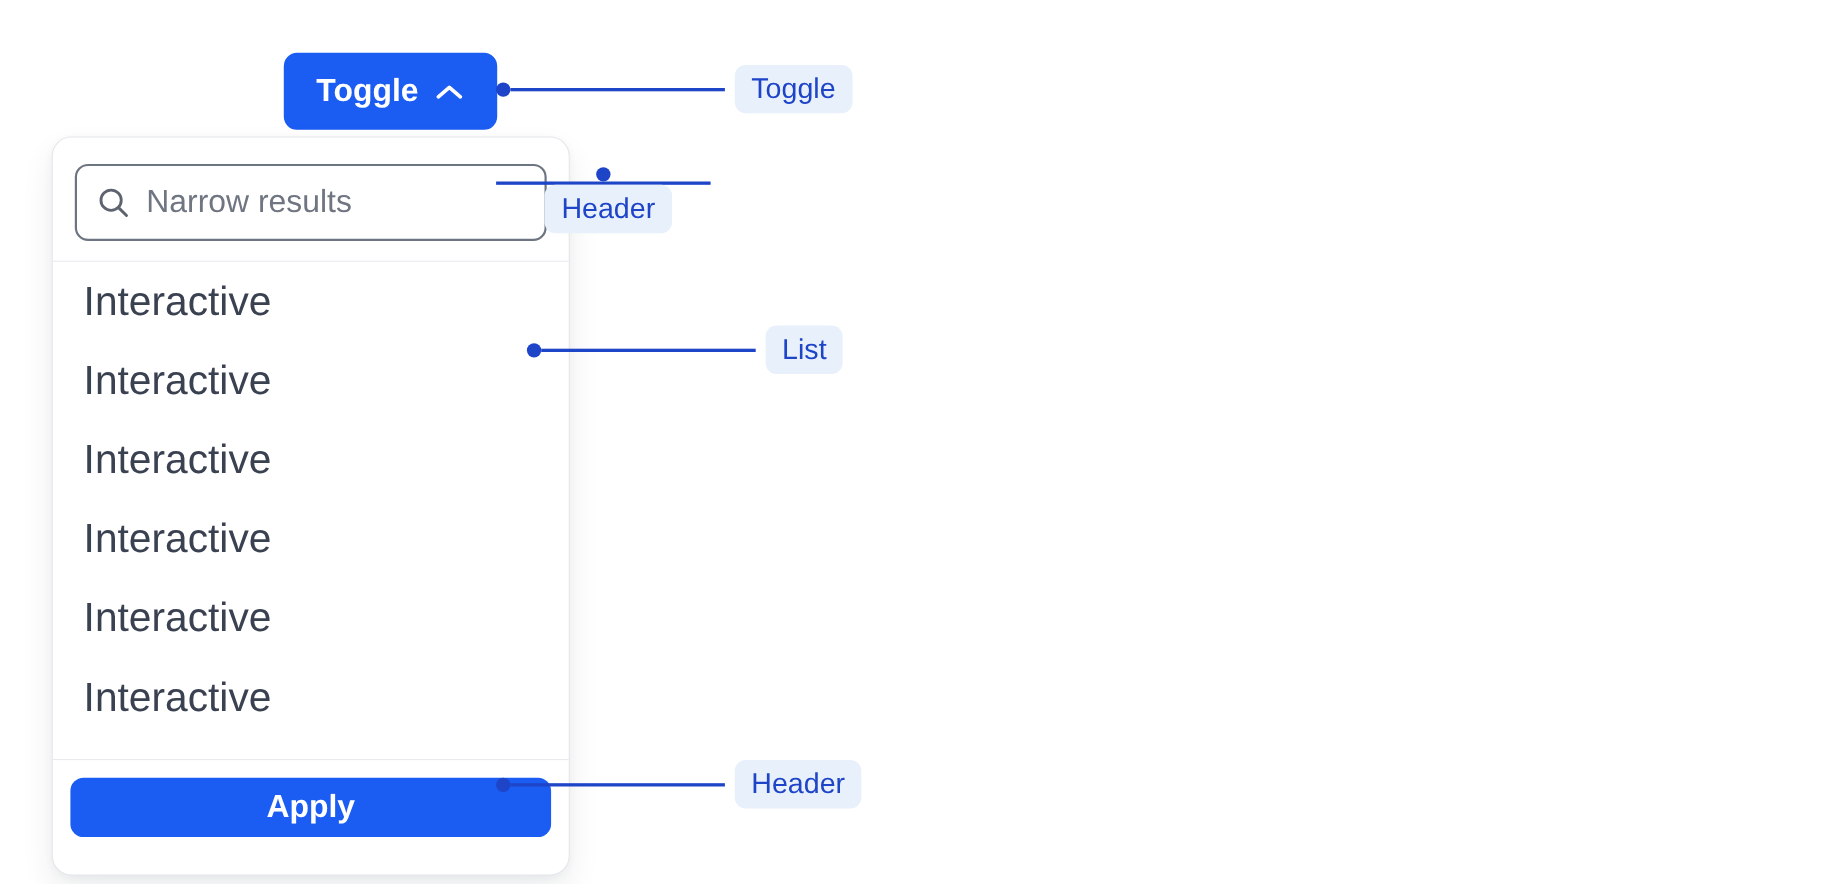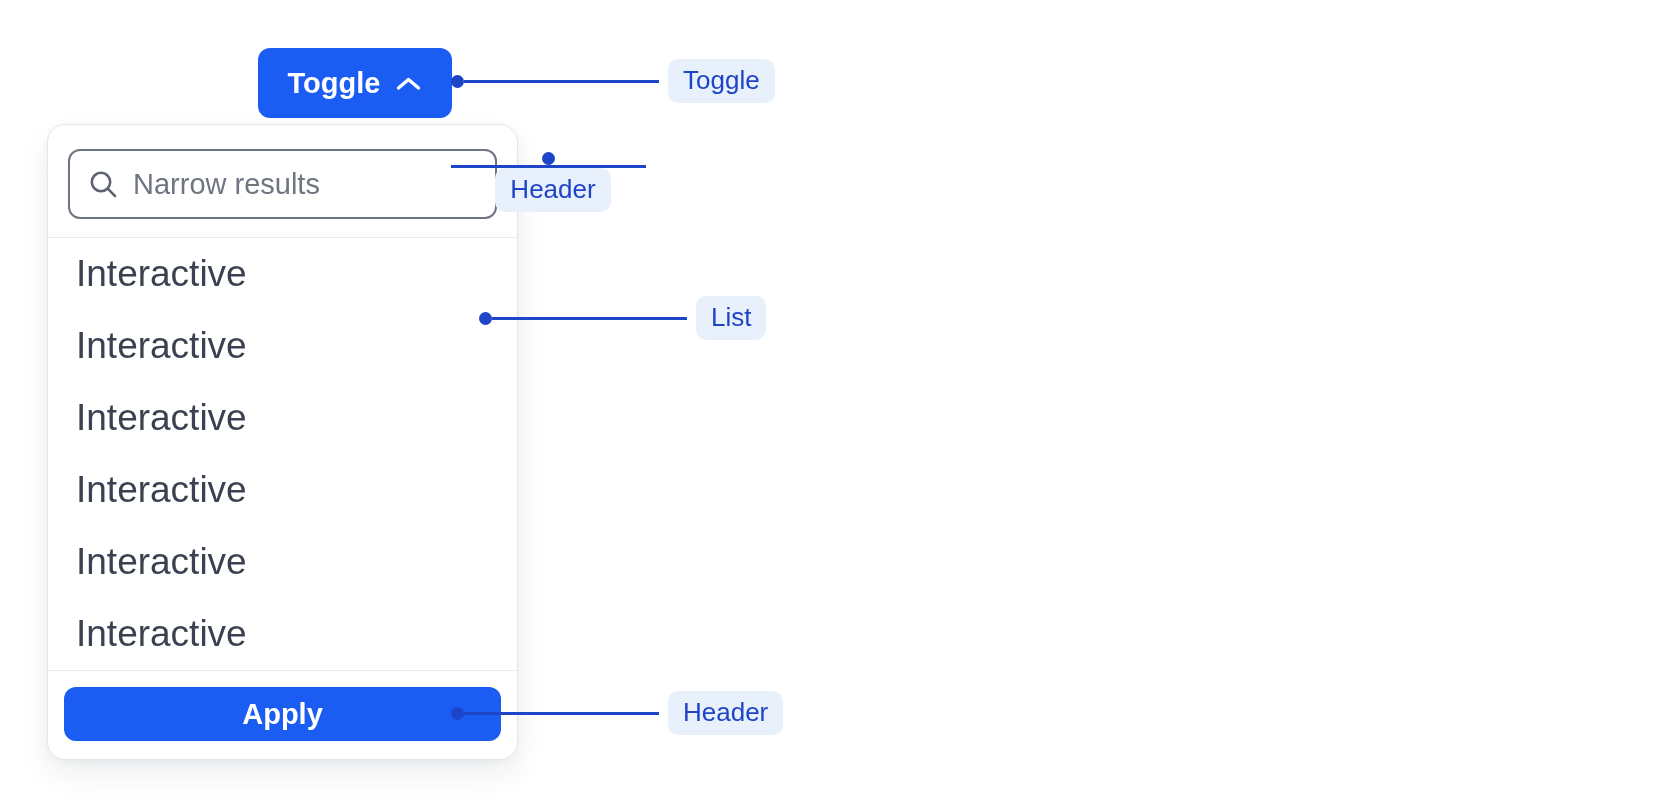--- a/index.html
+++ b/index.html
@@ -71,21 +71,22 @@
   .list-item{
     height:72px;
     display:flex;align-items:center;
     padding-left:28px;
     font-size:37px;color:var(--list-text);
     cursor:pointer;
   }
 
   .panel-footer{
     border-top:1px solid var(--divider);
-    padding:16px 16px 18px;
+    padding:16px 16px 34px;
+    margin-top:20px;
   }
   .apply-button{
     width:100%;height:54px;
     background:var(--primary);
     color:var(--primary-text);
     border:none;border-radius:12px;
     font-family:inherit;font-size:29px;font-weight:600;
     cursor:pointer;
   }
 

